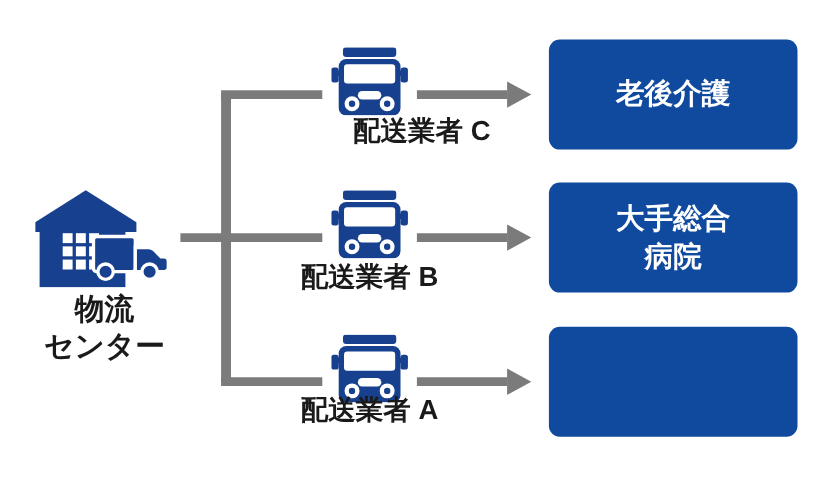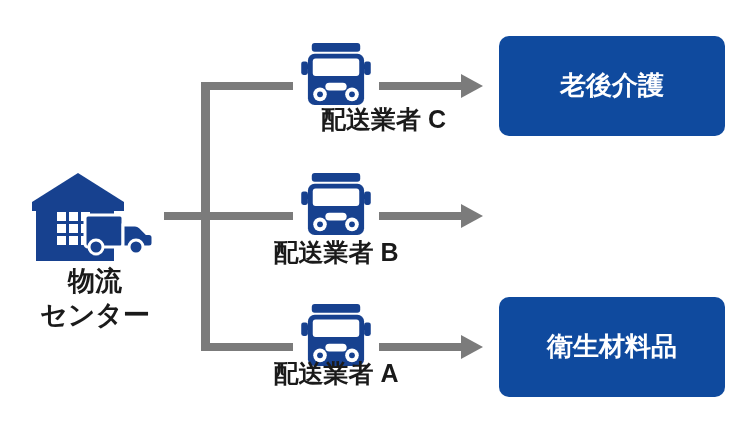--- a/index.html
+++ b/index.html
@@ -130,24 +130,27 @@
   <div class="dest-box row1">
     <span>老後介護</span>
   </div>
 
   <div class="truck-wrap row2">
     <svg viewBox="0 0 72 64" aria-hidden="true">
         <use href="#truck-front"></use>
       </svg>
   </div>
   <div class="carrier-label row2">配送業者 B</div>
+  <div class="dest-box row2">
+    <span>大手総合</span>
+    <span>病院</span>
+  </div>
 
   <div class="truck-wrap row3">
     <svg viewBox="0 0 72 64" aria-hidden="true">
         <use href="#truck-front"></use>
       </svg>
   </div>
   <div class="carrier-label row3">配送業者 A</div>
   <div class="dest-box row3">
-    <span>衛生材料品</span>
   </div>
 
 </div>
 
 </body></html>

